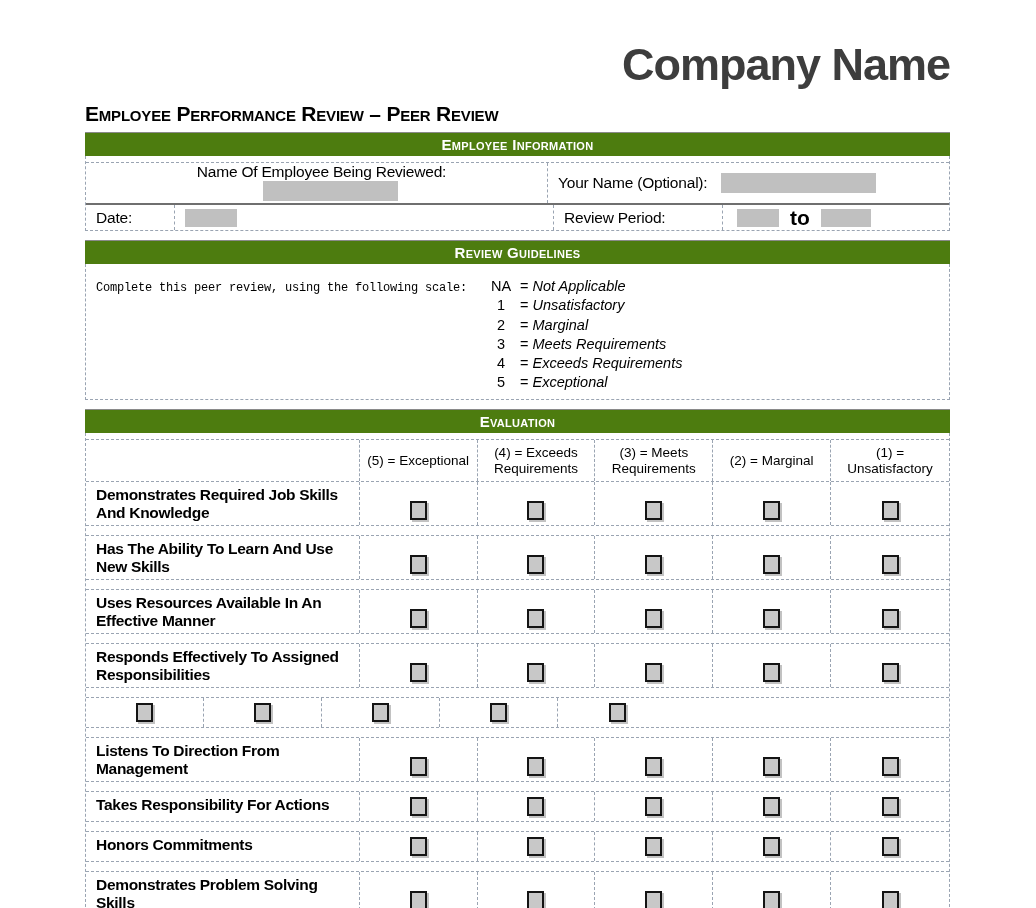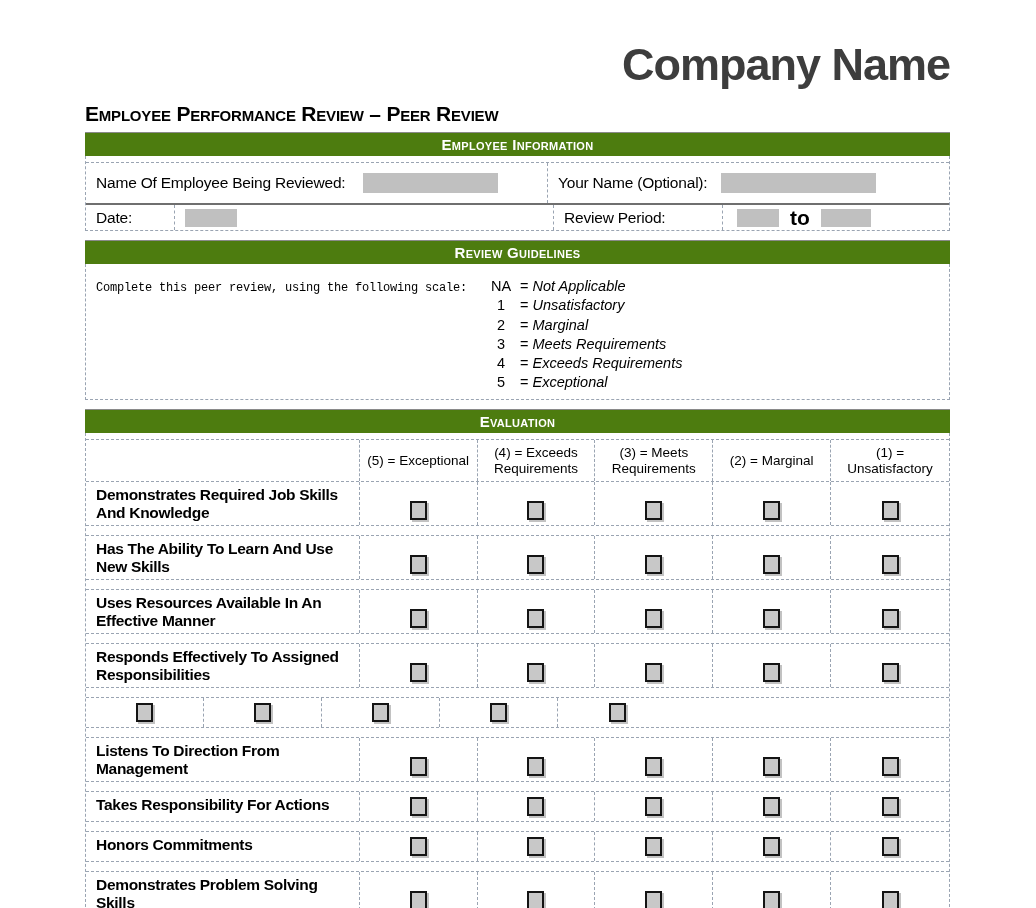--- a/index.html
+++ b/index.html
@@ -17,21 +17,21 @@
     border-top:1px solid #8a8a8a;letter-spacing:0.3px;}
 
   .dashed-box{border-left:1px dashed #9aa4b2;border-right:1px dashed #9aa4b2;
     border-bottom:1px dashed #9aa4b2;}
 
   .strip{height:6px;border-bottom:1px dashed #9aa4b2;}
 
   
   .info-row1{display:flex;height:40px;align-items:center;}
   .cell-a{width:462px;height:100%;display:flex;align-items:center;padding-left:10px;
-    box-sizing:border-box;border-right:1px dashed #9aa4b2;}
+    box-sizing:border-box;border-right:1px dashed #9aa4b2;flex-direction:column;}
   .cell-b{flex:1;height:100%;display:flex;align-items:center;padding-left:10px;box-sizing:border-box;}
   .lbl{font-size:15.5px;letter-spacing:-0.2px;}
   .fill{background:#c0c0c0;height:20px;}
   .fill.name{width:135px;margin-left:18px;}
   .fill.yourname{width:155px;margin-left:14px;}
   .info-sep{border-top:2px solid #6f6f6f;}
   .info-row2{display:flex;height:25px;align-items:center;}
   .cell-date{width:89px;height:100%;display:flex;align-items:center;padding-left:10px;
     box-sizing:border-box;border-right:1px dashed #9aa4b2;}
   .cell-datebox{width:379px;height:100%;display:flex;align-items:center;padding-left:10px;

